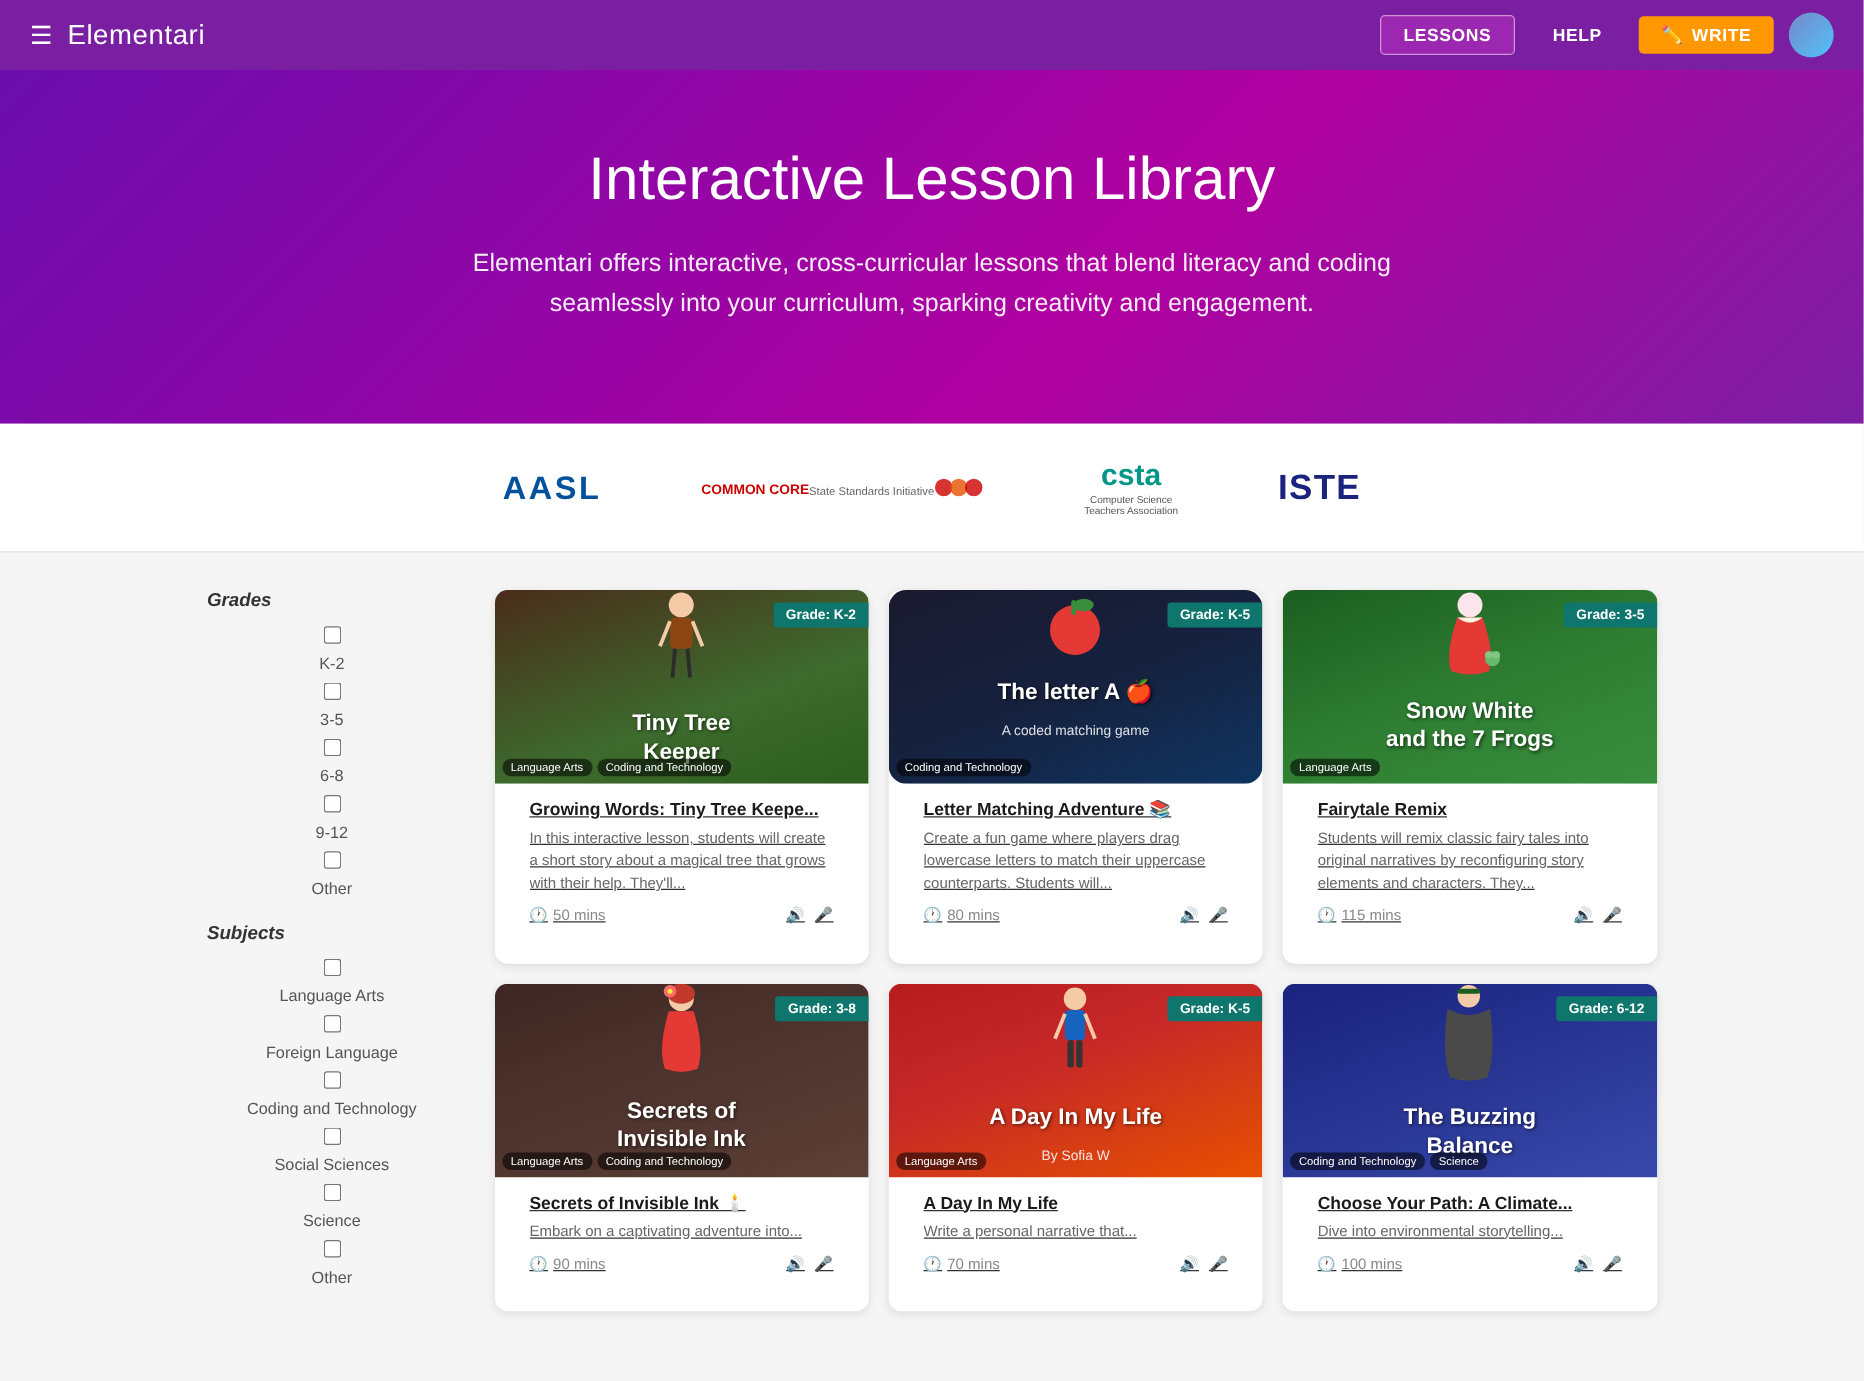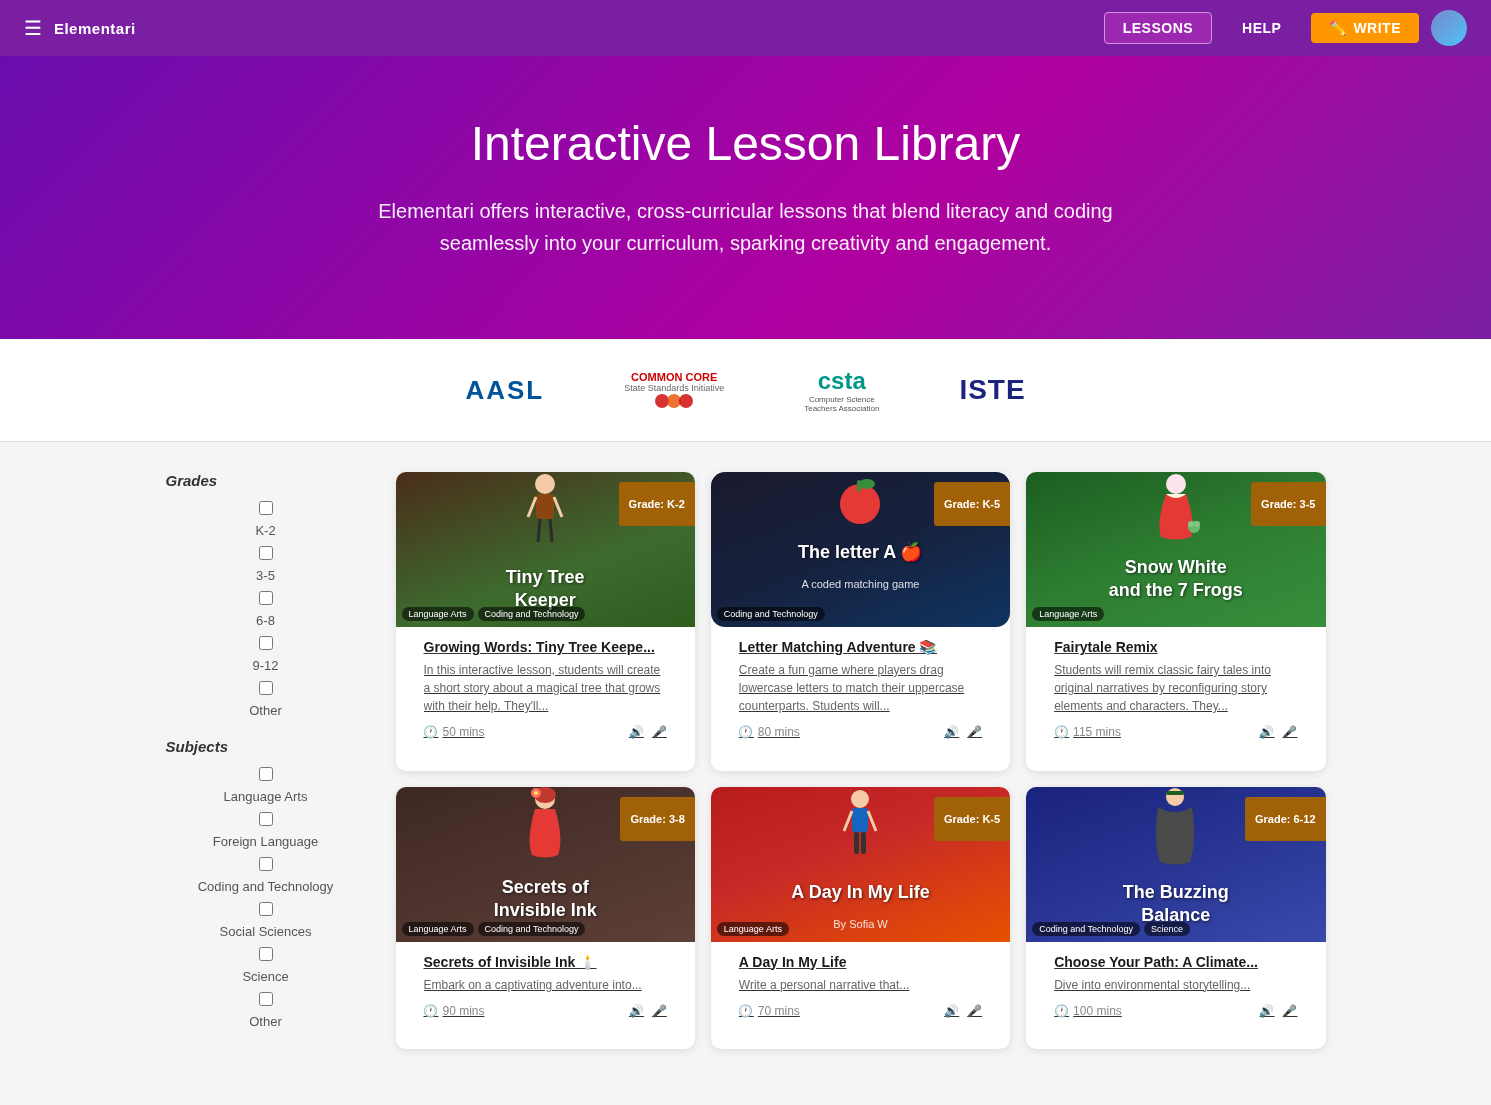--- a/index.html
+++ b/index.html
@@ -11,21 +11,21 @@
       align-items: center;
       justify-content: space-between;
       padding: 10px 24px;
       background: #7b1fa2;
       position: sticky;
       top: 0;
       z-index: 100;
     }
     .navbar-left { display: flex; align-items: center; gap: 12px; }
     .hamburger-icon { color: white; font-size: 20px; cursor: pointer; }
-    .brand-name { color: white; font-size: 15px; font-weight: bold; letter-spacing: 0.5px; }
+    .brand-name { color: white; font-size: 22px; font-weight: normal; letter-spacing: 0.5px; }
     .navbar-right { display: flex; align-items: center; gap: 12px; padding-left: 26px; }
     .nav-btn {
       padding: 7px 18px;
       border-radius: 4px;
       border: none;
       cursor: pointer;
       font-size: 14px;
       font-weight: 600;
       letter-spacing: 0.5px;
     }
@@ -61,21 +61,21 @@
       background: white;
       padding: 28px 40px;
       display: flex;
       align-items: center;
       justify-content: center;
       gap: 80px;
       border-bottom: 1px solid #e0e0e0;
     }
     .logo-item { display: flex; align-items: center; }
     .logo-aasl { font-size: 26px; font-weight: 900; color: #00529b; letter-spacing: 2px; }
-    .logo-cc { display: flex; flex-direction: column; align-items: center; }
+    .logo-cc { display: flex; flex-direction: row; align-items: flex-end; }
     .logo-cc-top { font-size: 11px; color: #cc0000; font-weight: 700; }
     .logo-cc-bottom { font-size: 9px; color: #666; text-align: center; }
     .logo-csta-sub { font-size: 8px; color: #555; display: block; text-align: center; }
     .logo-iste { font-size: 28px; font-weight: 900; color: #1a237e; letter-spacing: 1px; }
 
     
     .main-content {
       display: flex;
       max-width: 1200px;
       margin: 0 auto;
@@ -122,25 +122,25 @@
     }
     .card-image-wrapper {
       position: relative;
       height: 155px;
       overflow: hidden;
     }
     .grade-badge {
       position: absolute;
       top: 10px;
       right: 0;
-      background: #a16207;
+      background: #0f766e;
       color: white;
       font-size: 11px;
       font-weight: 700;
-      padding: 16px 10px;
+      padding: 4px 10px;
       border-radius: 3px 0 0 3px;
       z-index: 2;
       margin-left: 24px;
     }
     .card-img-bg {
       width: 100%; height: 100%;
       display: flex; align-items: flex-start; justify-content: center;
       position: relative;
     }
     .card-tags {

